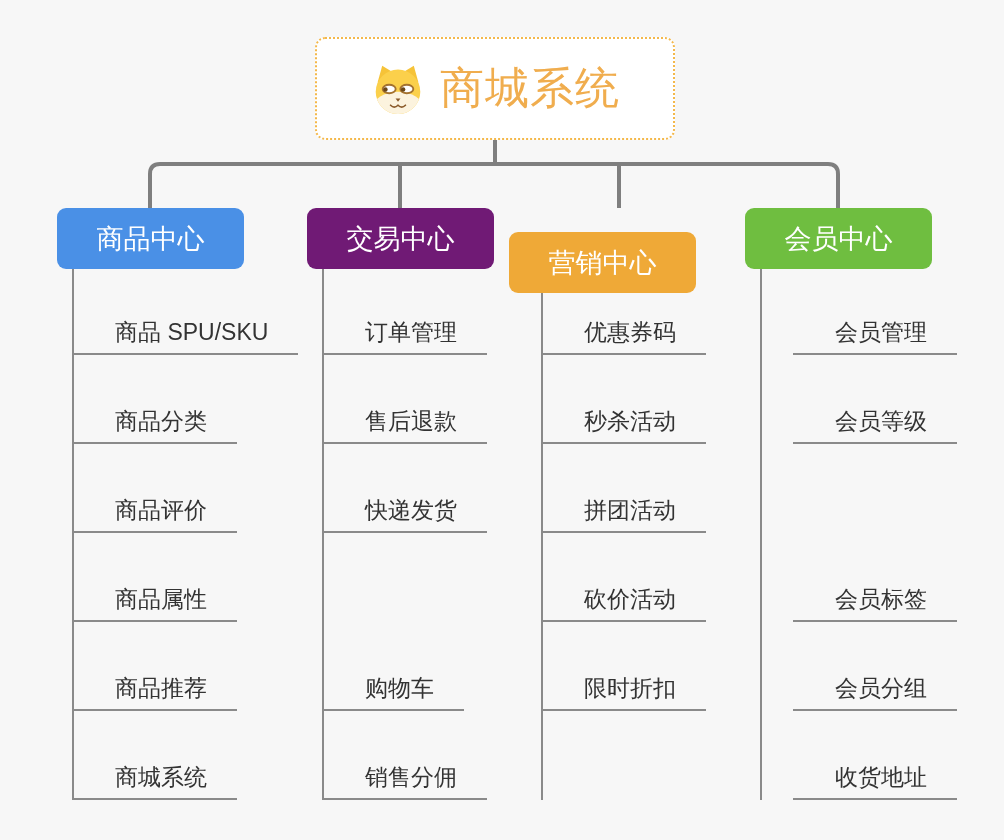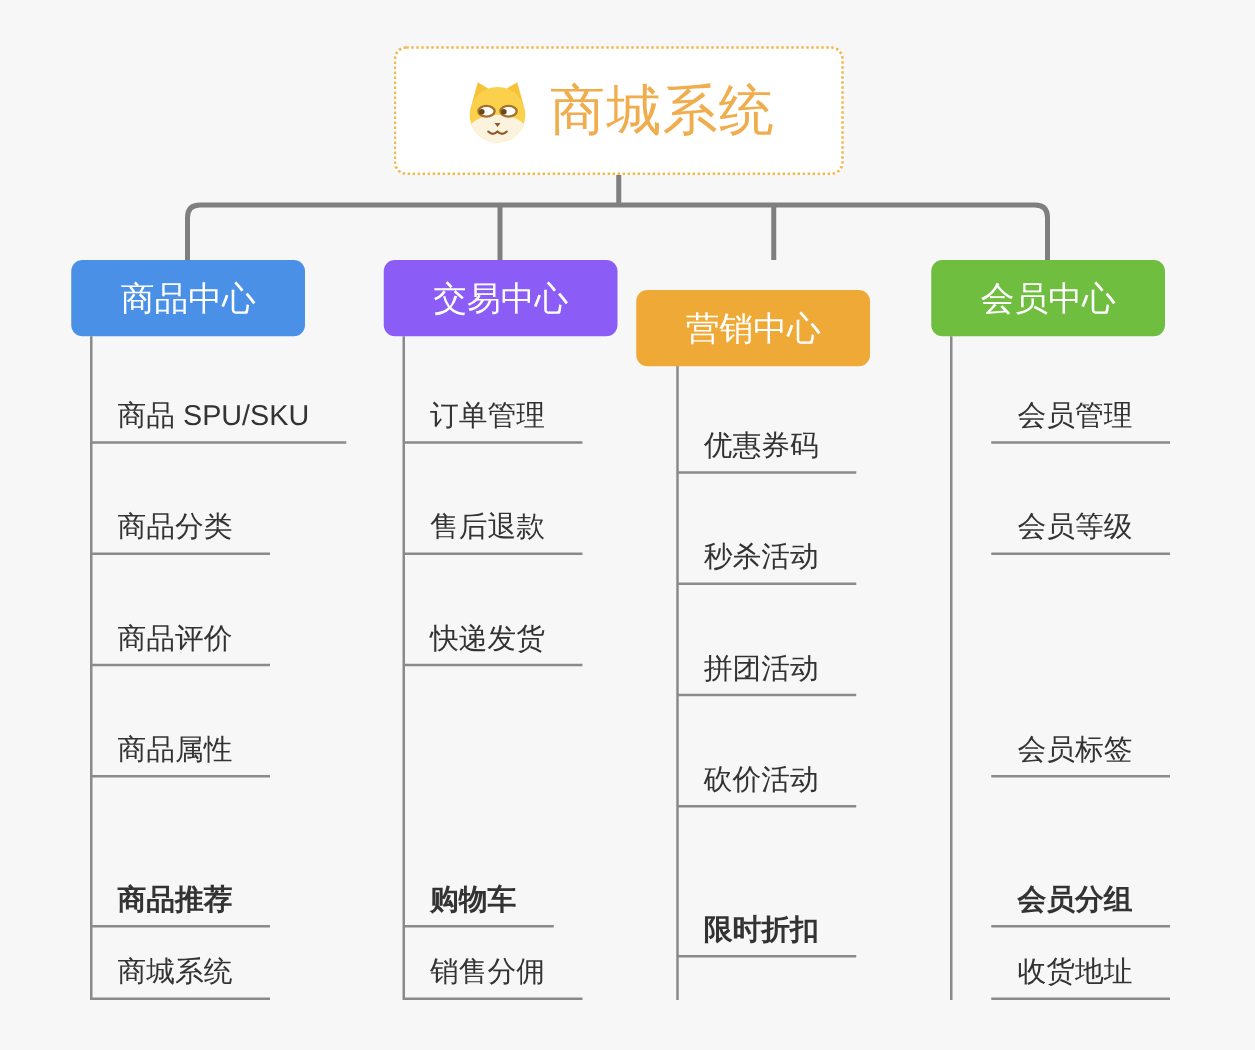--- a/index.html
+++ b/index.html
@@ -57,36 +57,36 @@
   }
   .b0{left:57px;background:#4a90e6;}
   .b1{left:307px;background:#e25b5b;}
   .b2{left:509px;background:#efa937;margin-top:24px;}
   .b3{left:745px;background:#6fbe40;}
   
   .leaf{
     position:absolute;
     height:42px;
     line-height:42px;
-    padding:0 30px 0 21px;
+    padding:0 30px 0 42px;
     font-size:23px;
     color:#333333;
     border-bottom:2px solid #8a8a8a;
     white-space:nowrap;
     cursor:default;
   }
   .c0{left:73px;}
   .c1{left:323px;}
-  .c2{left:542px;margin-top:24px;}
+  .c2{left:542px;}
   .c3{left:761px;margin-left:32px;}
   .r0{top:311px;}
   .r1{top:400px;}
   .r2{top:489px;}
   .r3{top:578px;}
-  .r4{top:698px;font-weight:bold;}
+  .r4{top:667px;}
   .r5{top:756px;}
 </style>
 </head>
 <body>
 
 <div class="canvas">
 
   <svg class="connectors" viewBox="0 0 1004 840">
 
     <path d="M495 140 V164" stroke="#7f7f7f" stroke-width="4" fill="none"></path>
@@ -117,21 +117,21 @@
         <circle cx="16.5" cy="28.5" r="2.4" fill="#6b4718"></circle>
         <circle cx="35.5" cy="28.5" r="2.4" fill="#6b4718"></circle>
         <path d="M27.4 38.2 H32.6 L30 41.6 Z" fill="#8a5a2a"></path>
         <path d="M22 45.5 Q26 49.5 30 45.5 Q34 49.5 38 45.5" stroke="#8a5a2a" stroke-width="1.8" fill="none" stroke-linecap="round"></path>
       </svg>
     </span>
     <span class="root-title">商城系统</span>
   </div>
 
   <div class="branch-box b0" style="background: rgb(74, 144, 230);">商品中心</div>
-  <div class="branch-box b1" style="background: #8b5cf6;">交易中心</div>
+  <div class="branch-box b1" style="background: #701a75;">交易中心</div>
   <div class="branch-box b2" style="background: rgb(239, 169, 55);">营销中心</div>
   <div class="branch-box b3" style="background: rgb(111, 190, 64);">会员中心</div>
 
   <div class="leaf c0 r0">商品 SPU/SKU</div>
   <div class="leaf c0 r1">商品分类</div>
   <div class="leaf c0 r2">商品评价</div>
   <div class="leaf c0 r3">商品属性</div>
   <div class="leaf c0 r4">商品推荐</div>
   <div class="leaf c0 r5">商城系统</div>
 

